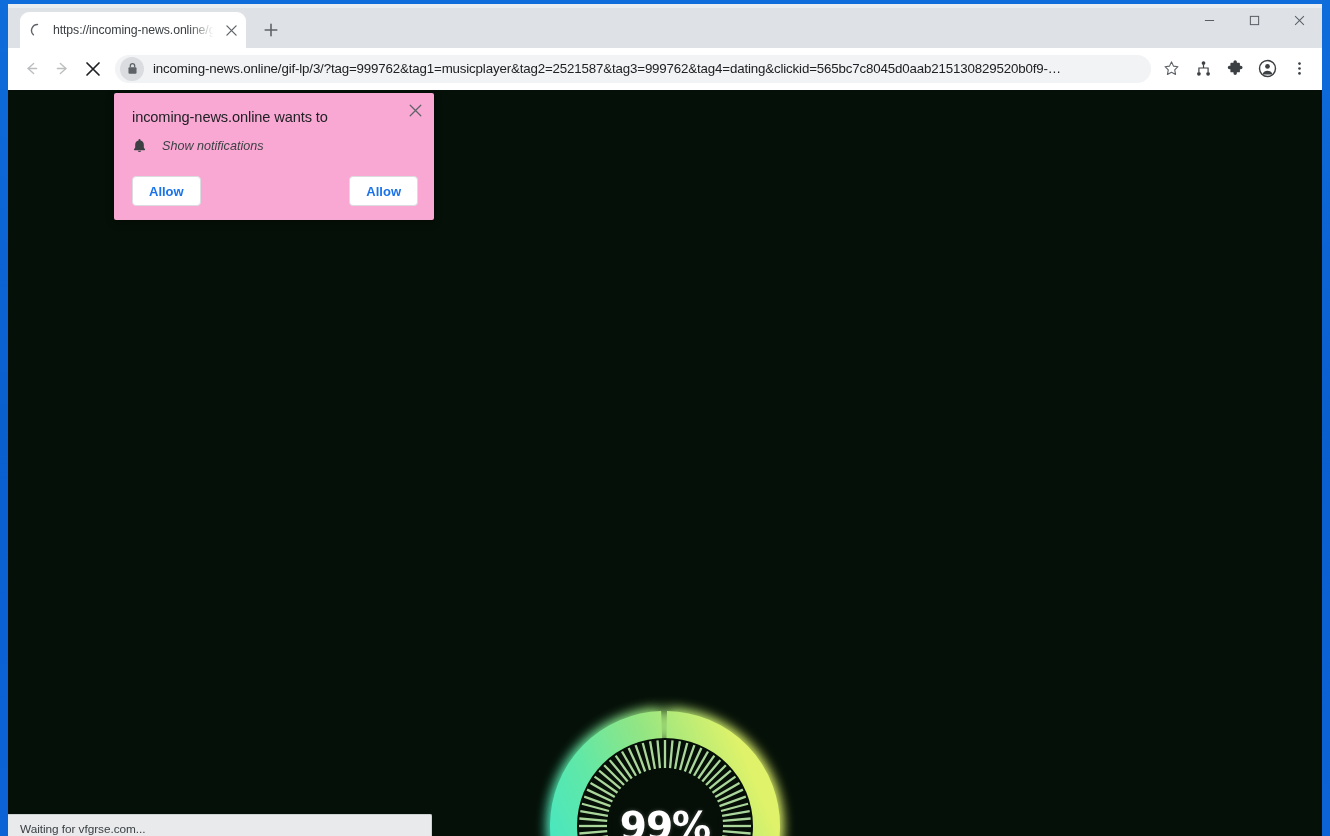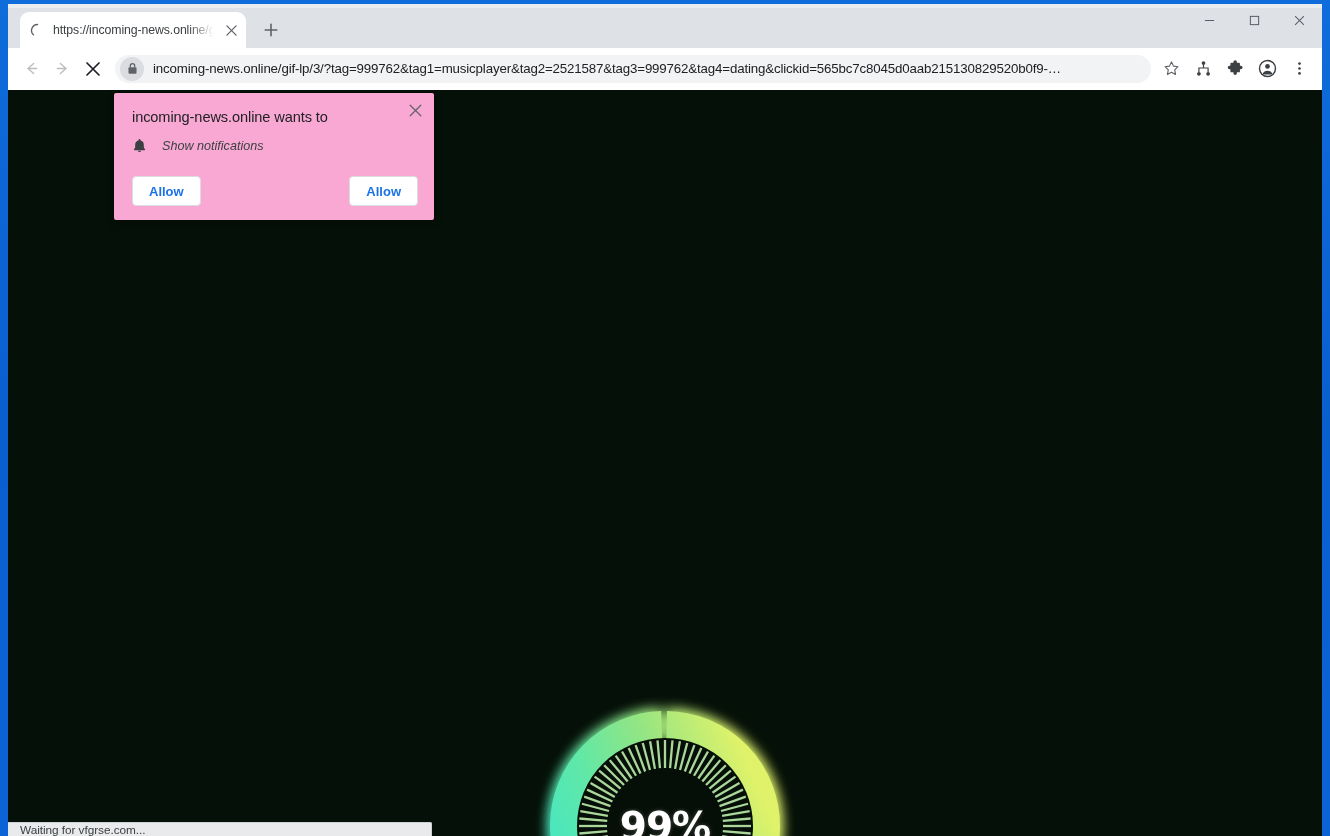--- a/index.html
+++ b/index.html
@@ -271,28 +271,28 @@
     font-family: "DejaVu Sans", sans-serif;
     letter-spacing: -1px;
     text-shadow: 0 0 4px rgba(255,255,255,.25);
   }
 
   
   .statusbar {
     position: absolute;
     left: 0;
     bottom: 0;
-    height: 14px;
+    height: 22px;
     min-width: 424px;
     background: #e8eaec;
     border-top: 1px solid #cfd2d5;
     border-right: 1px solid #cfd2d5;
     border-top-right-radius: 2px;
     display: flex;
-    align-items: flex-start;
+    align-items: flex-end;
     padding: 0 10px 0 12px;
     box-sizing: border-box;
     font-size: 11.8px;
     color: #3c4043;
     letter-spacing: -0.05px;
   }
 </style>
 </head>
 <body>
 

